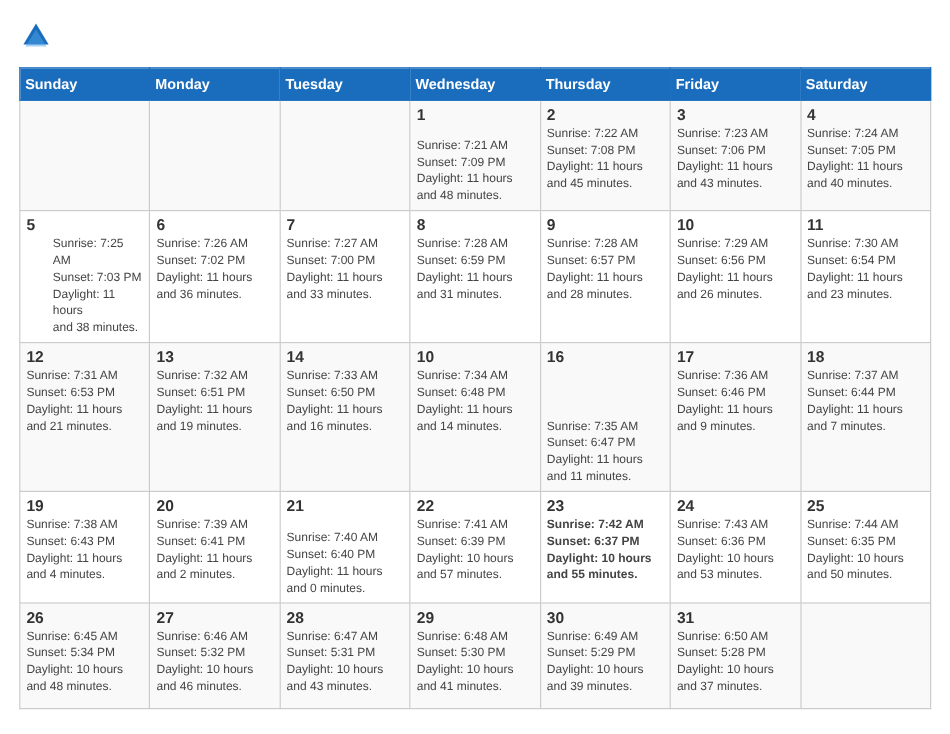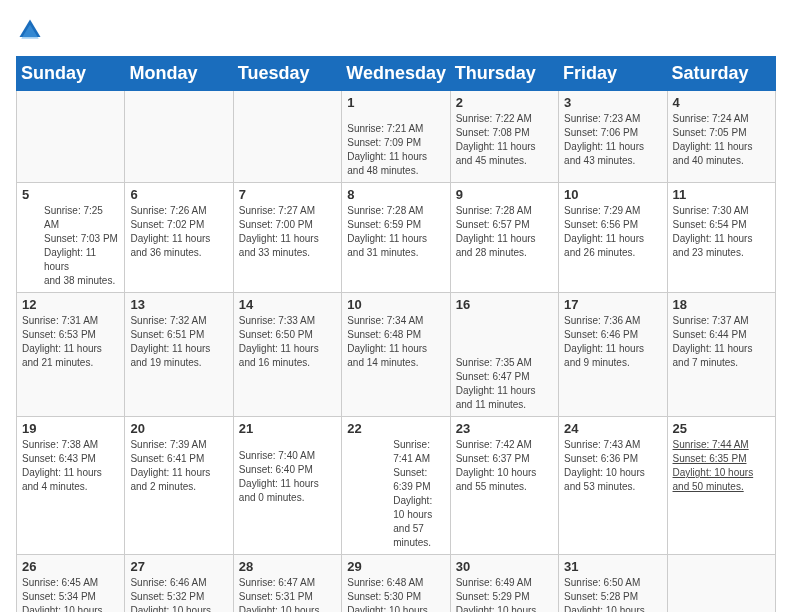--- a/index.html
+++ b/index.html
@@ -48,21 +48,21 @@
       color: #555;
     }
     table {
       width: 100%;
       border-collapse: collapse;
       table-layout: fixed;
     }
     thead tr th {
       background-color: #1a6dbd;
       color: #fff;
-      font-size: 18px;
+      font-size: 12px;
       font-weight: bold;
       padding: 6px 4px;
       text-align: left;
       border: 1px solid #1a6dbd;
     }
     tbody tr td {
       vertical-align: top;
       border: 1px solid #ccc;
       padding: 4px 5px;
       font-size: 10.5px;
@@ -276,42 +276,42 @@
         </td>
         <td>
           <span class="day-num">21</span>
           <div class="day-info" style="white-space: pre-line; margin-top: 13px;">Sunrise: 7:40 AM
 Sunset: 6:40 PM
 Daylight: 11 hours
 and 0 minutes.</div>
         </td>
         <td>
           <span class="day-num">22</span>
-          <div class="day-info" style="white-space: pre-line; margin-left: 46px;">Sunrise: 7:41 AM
+          <div class="day-info" style="white-space: pre-line;">Sunrise: 7:41 AM
 Sunset: 6:39 PM
 Daylight: 10 hours
 and 57 minutes.</div>
         </td>
         <td>
           <span class="day-num">23</span>
-          <div class="day-info" style="white-space: pre-line;">Sunrise: 7:42 AM
+          <div class="day-info" style="white-space: pre-line; font-weight: bold;">Sunrise: 7:42 AM
 Sunset: 6:37 PM
 Daylight: 10 hours
 and 55 minutes.</div>
         </td>
         <td>
           <span class="day-num">24</span>
           <div class="day-info" style="white-space: pre-line;">Sunrise: 7:43 AM
 Sunset: 6:36 PM
 Daylight: 10 hours
 and 53 minutes.</div>
         </td>
         <td>
           <span class="day-num">25</span>
-          <div class="day-info" style="white-space: pre-line; text-decoration: underline;">Sunrise: 7:44 AM
+          <div class="day-info" style="white-space: pre-line;">Sunrise: 7:44 AM
 Sunset: 6:35 PM
 Daylight: 10 hours
 and 50 minutes.</div>
         </td>
       </tr>
       <tr>
         <td>
           <span class="day-num">26</span>
           <div class="day-info" style="white-space: pre-line;">Sunrise: 6:45 AM
 Sunset: 5:34 PM

